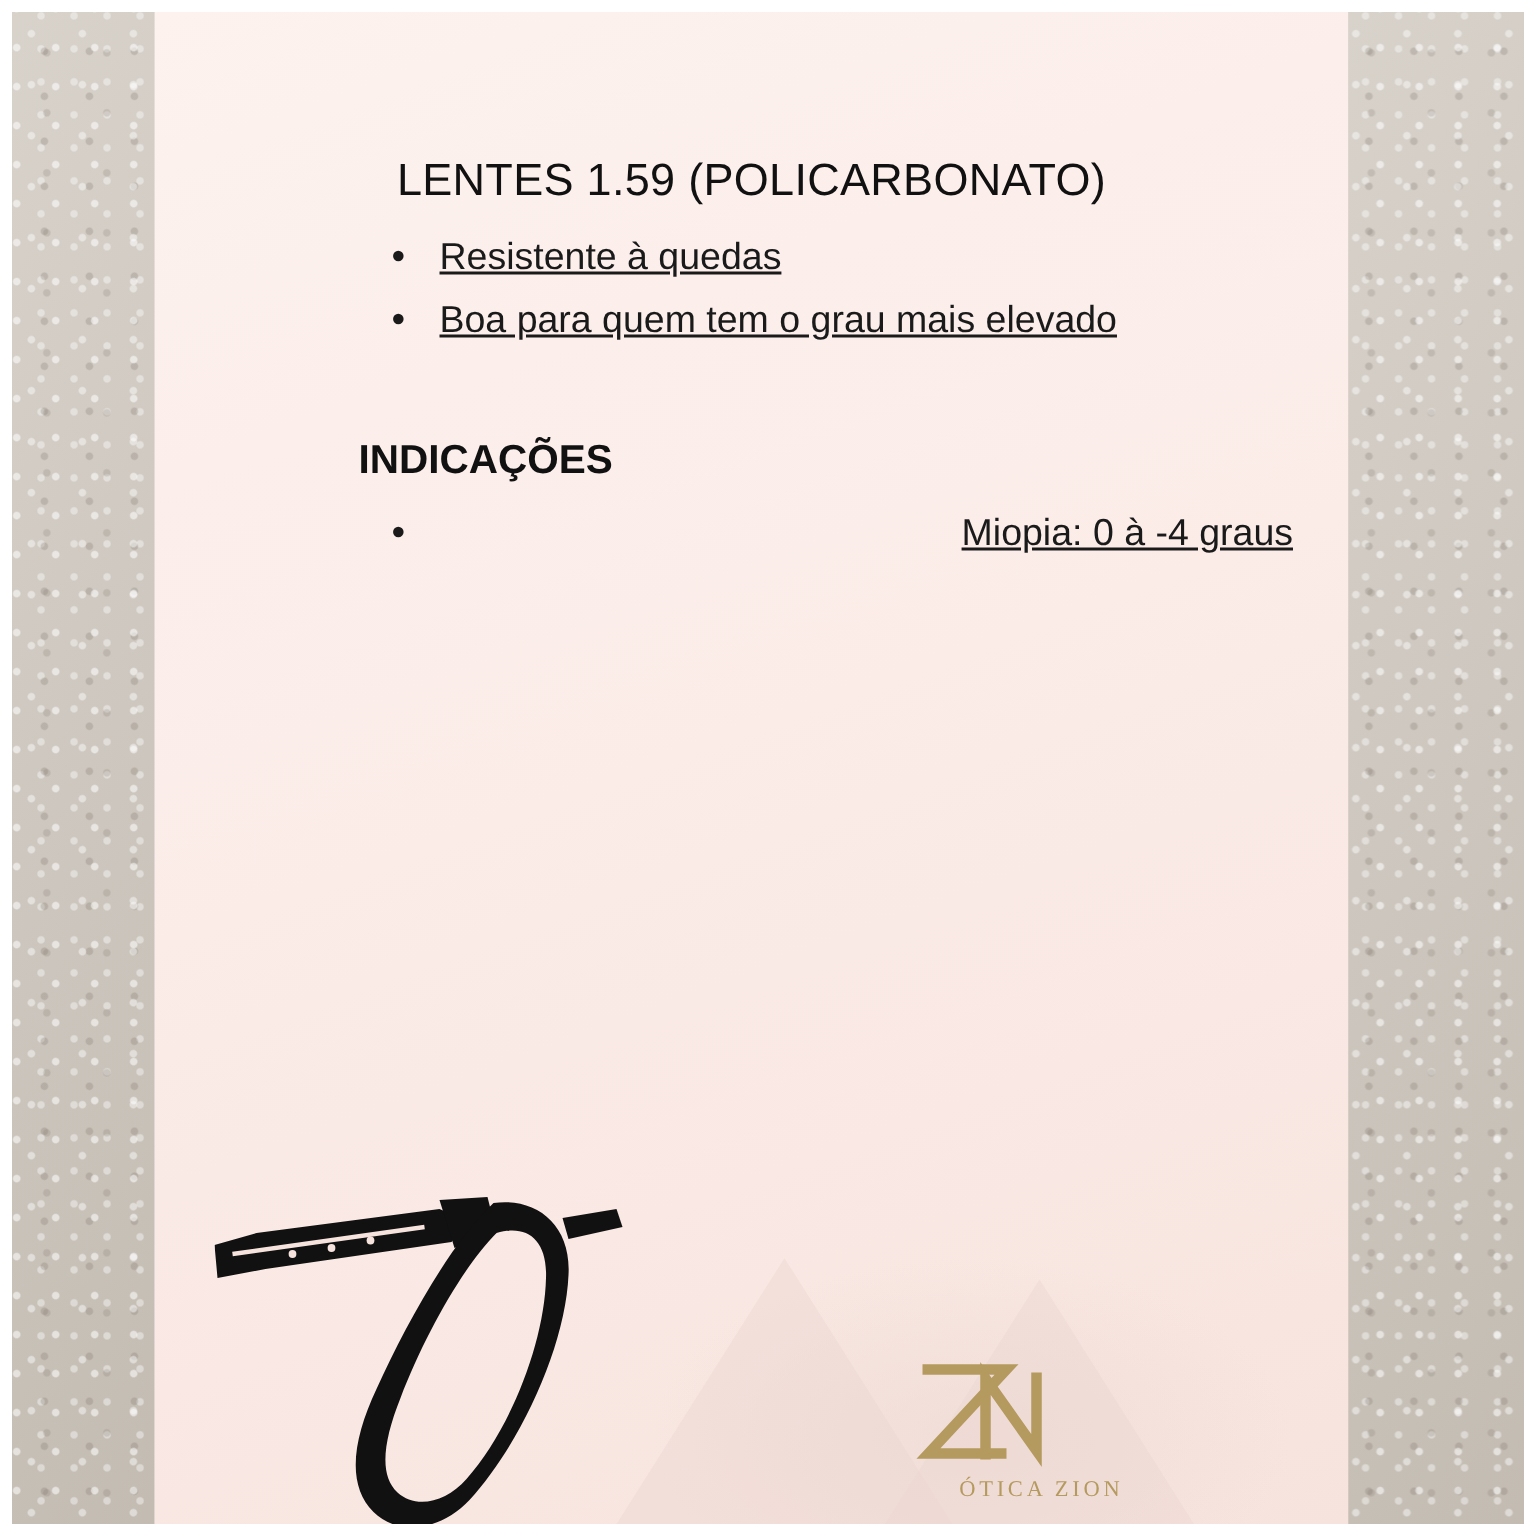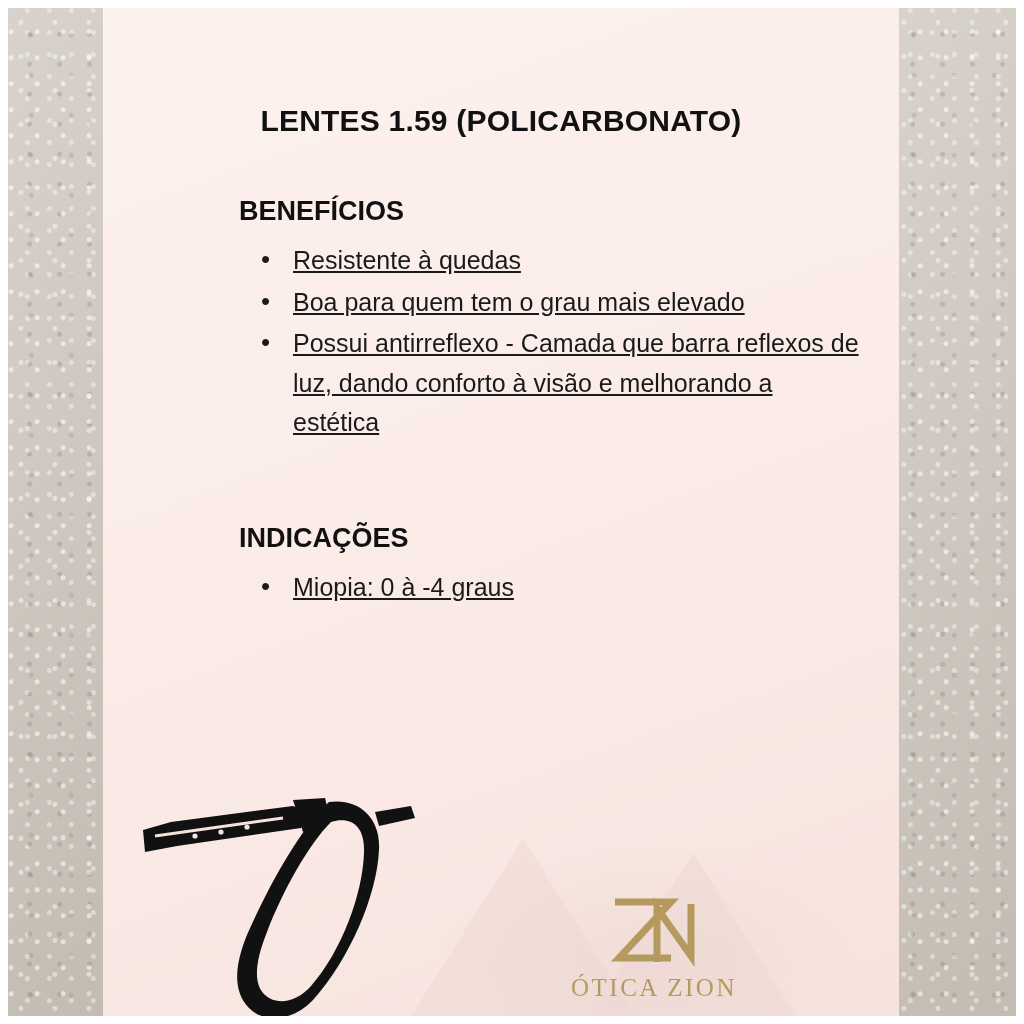--- a/index.html
+++ b/index.html
@@ -111,35 +111,35 @@
     left: 0;
     top: 0;
     width: 796px;
     z-index: 20;
     color: #1b1b1b;
   }
 
   .title {
     text-align: center;
     font-size: 30px;
-    font-weight: bold;
+    font-weight: normal;
     letter-spacing: 0.2px;
     margin: 96px 40px 0 40px;
     color: #111111;
   }
 
   .section-heading {
     font-size: 27px;
     font-weight: bold;
     color: #111111;
     margin-left: 136px;
     margin-top: 58px;
   }
   .section-heading.indications {
-    margin-top: 80px;
+    margin-top: 58px;
   }
 
   ul.bullets {
     list-style: none;
     margin: 14px 0 0 0;
     padding: 0;
   }
   ul.bullets li {
     position: relative;
     font-size: 25px;
@@ -154,20 +154,21 @@
     content: "\2022";
     position: absolute;
     left: 158px;
     top: -2px;
     font-size: 26px;
     line-height: 1.58;
     color: #1a1a1a;
   }
   ul.bullets.tight li {
     margin-bottom: 6px;
+    text-align: right;
   }
 
   
   .glasses {
     position: absolute;
     left: 40px;
     bottom: -6px;
     width: 320px;
     height: 230px;
     z-index: 30;
@@ -183,23 +184,24 @@
     text-align: center;
     z-index: 30;
   }
   .logo-mark {
     display: block;
     margin: 0 auto;
   }
   .logo-text {
     margin-top: 4px;
     font-family: "Liberation Serif", serif;
-    font-size: 25px;
+    font-size: 15px;
     letter-spacing: 2.5px;
     color: #b59a5f;
+    text-align: right;
   }
 </style>
 </head>
 <body>
 
 <div id="poster">
 
   <div class="stone stone-left"></div>
   <div class="stone stone-right"></div>
   <div class="seam seam-left"></div>
@@ -208,26 +210,24 @@
   <div id="card">
 
     <div class="wm-soft"></div>
     <div class="watermark-tri wm1"></div>
     <div class="watermark-tri wm2"></div>
 
     <div class="content">
 
       <div class="title">LENTES 1.59 (POLICARBONATO)</div>
 
-      <div class="section-heading">BENEFÍCIOS</div>
 
       <ul class="bullets">
         <li>Resistente à quedas</li>
         <li>Boa para quem tem o grau mais elevado</li>
-        <li>Possui antirreflexo - Camada que barra reflexos de luz, dando conforto à visão e melhorando a estética</li>
       </ul>
 
       <div class="section-heading indications">INDICAÇÕES</div>
 
       <ul class="bullets tight">
         <li>Miopia: 0 à -4 graus</li>
       </ul>
 
     </div>
 

